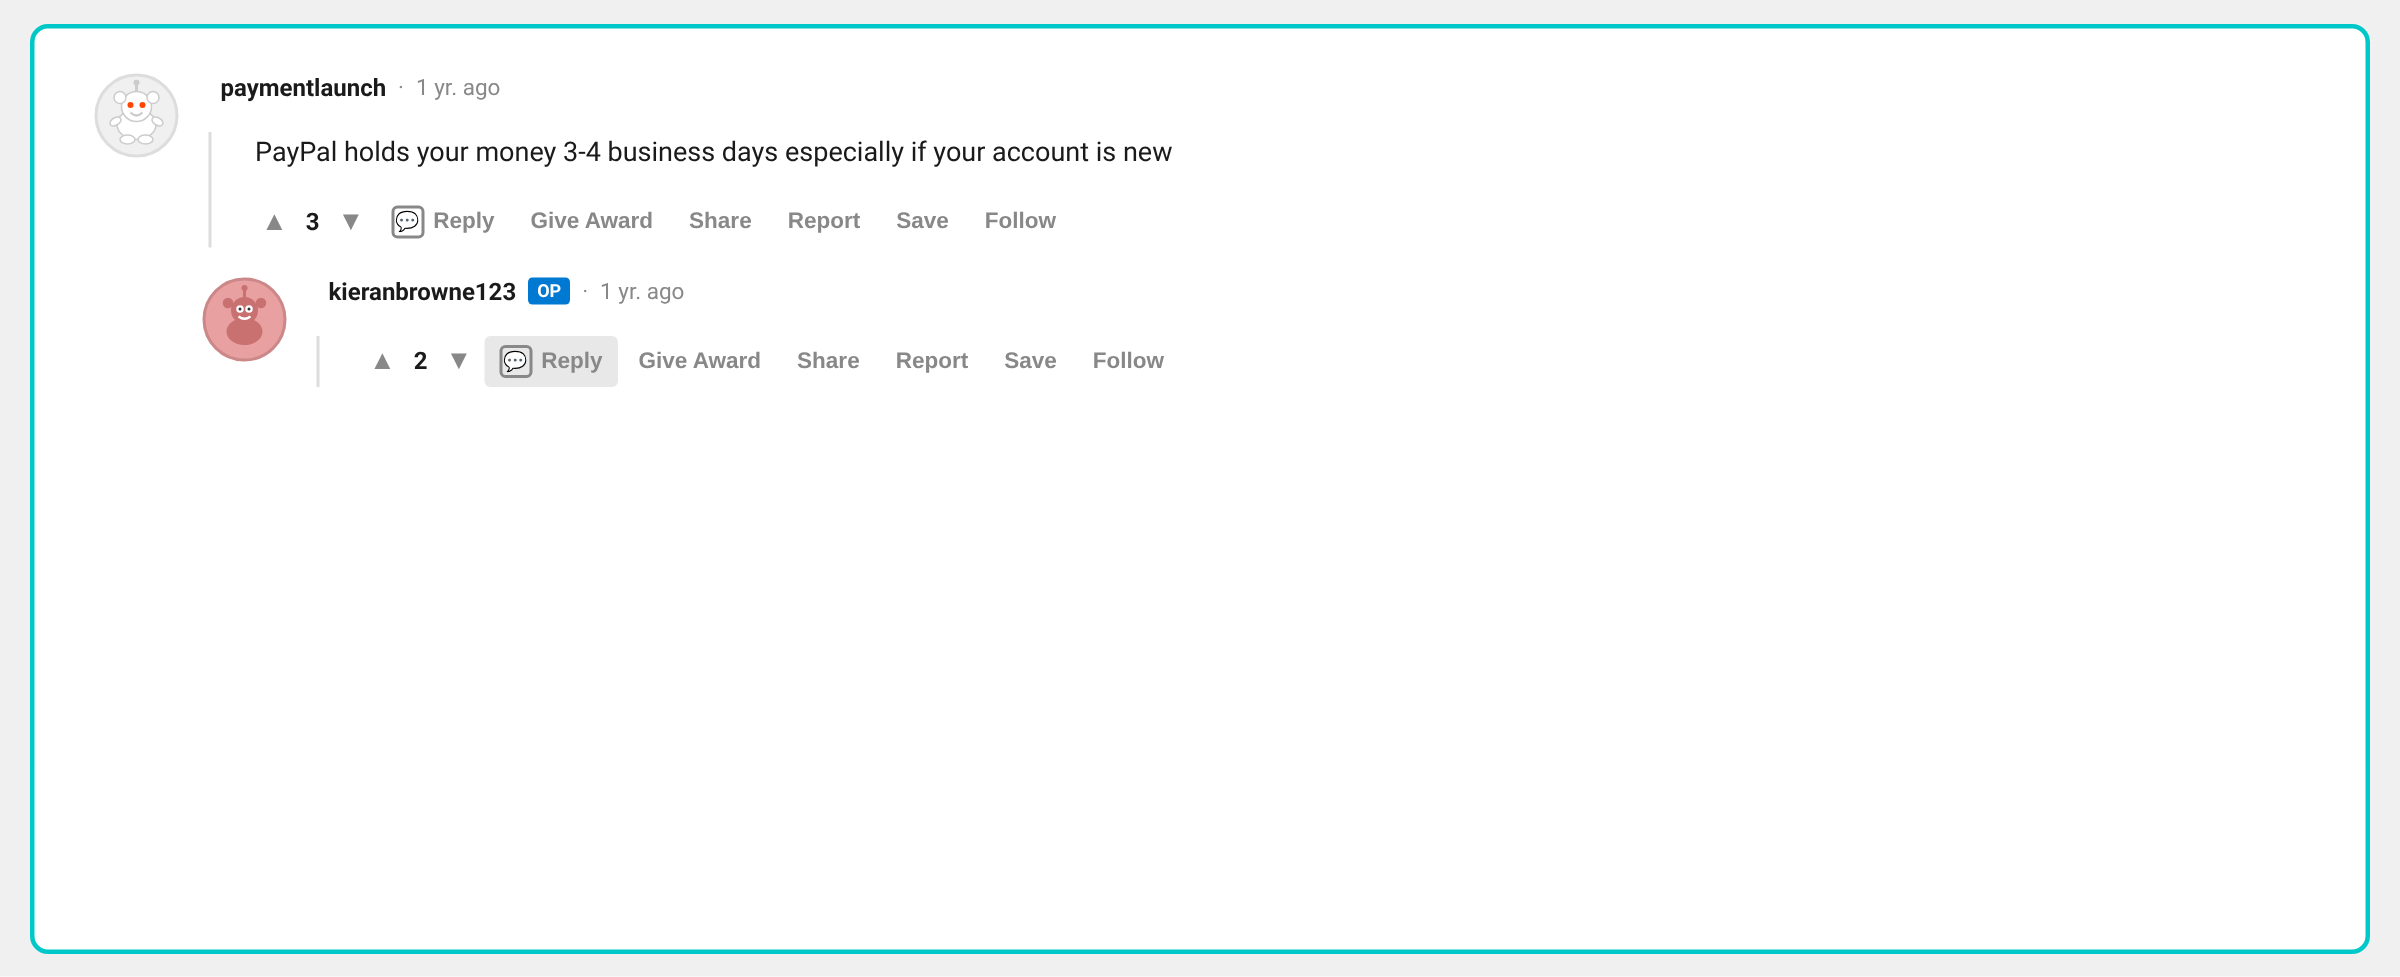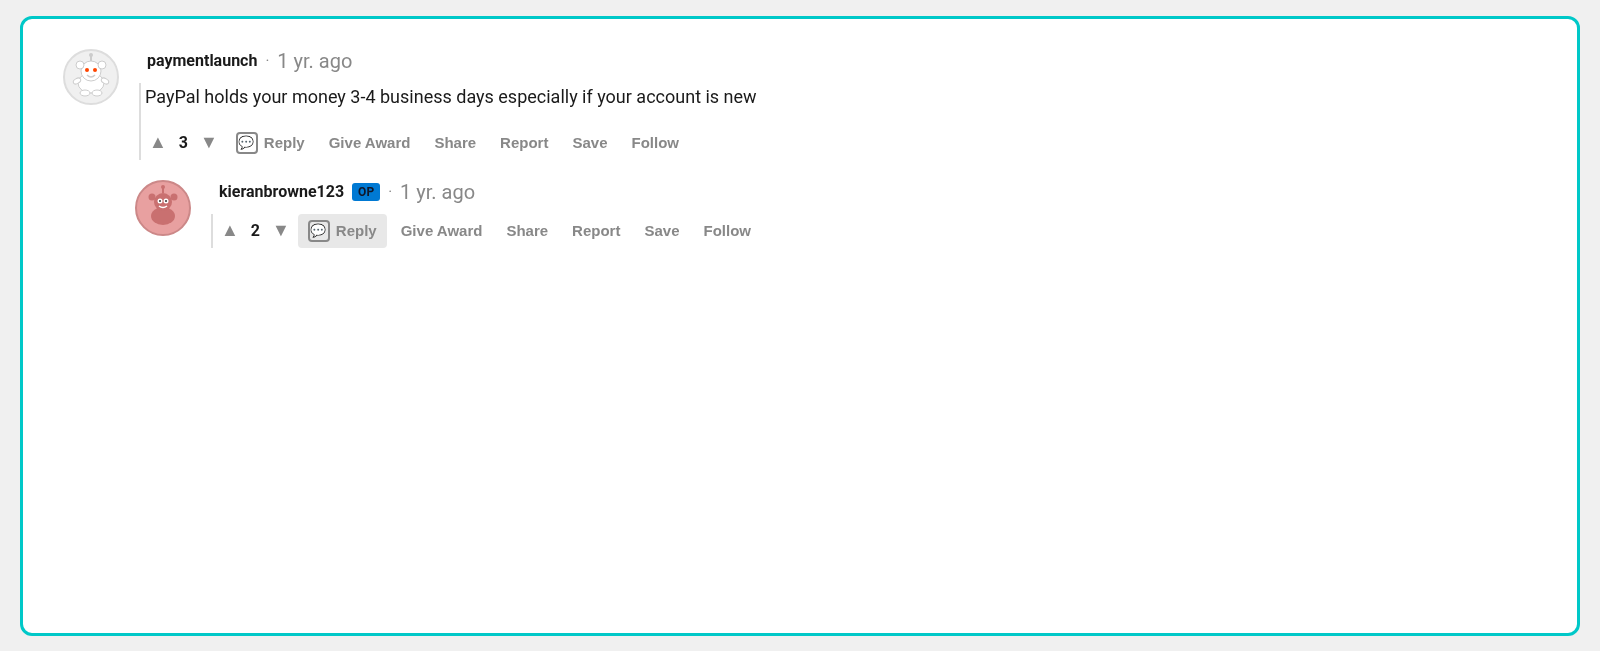--- a/index.html
+++ b/index.html
@@ -54,39 +54,40 @@
       margin-bottom: 10px;
       padding-left: 12px;
     }
     .username {
       font-weight: 700;
       font-size: 16px;
       color: #1a1a1a;
     }
     .op-badge {
       background: #0079d3;
-      color: #0f172a;
+      color: #ffffff;
       font-size: 12px;
       font-weight: 700;
       padding: 2px 6px;
       border-radius: 3px;
     }
     .timestamp {
       color: #888;
-      font-size: 20px;
+      font-size: 15px;
       text-align: center;
     }
     .separator {
       color: #888;
       font-size: 15px;
     }
     .comment-content {
       border-left: 2px solid #ddd;
-      padding-left: 4px;
+      padding-left: 29px;
       margin-left: 4px;
+      margin-top: 20px;
     }
     .comment-text {
       font-size: 18px;
       color: #1a1a1a;
       line-height: 1.5;
       margin-bottom: 16px;
     }
     .actions {
       display: flex;
       align-items: center;

